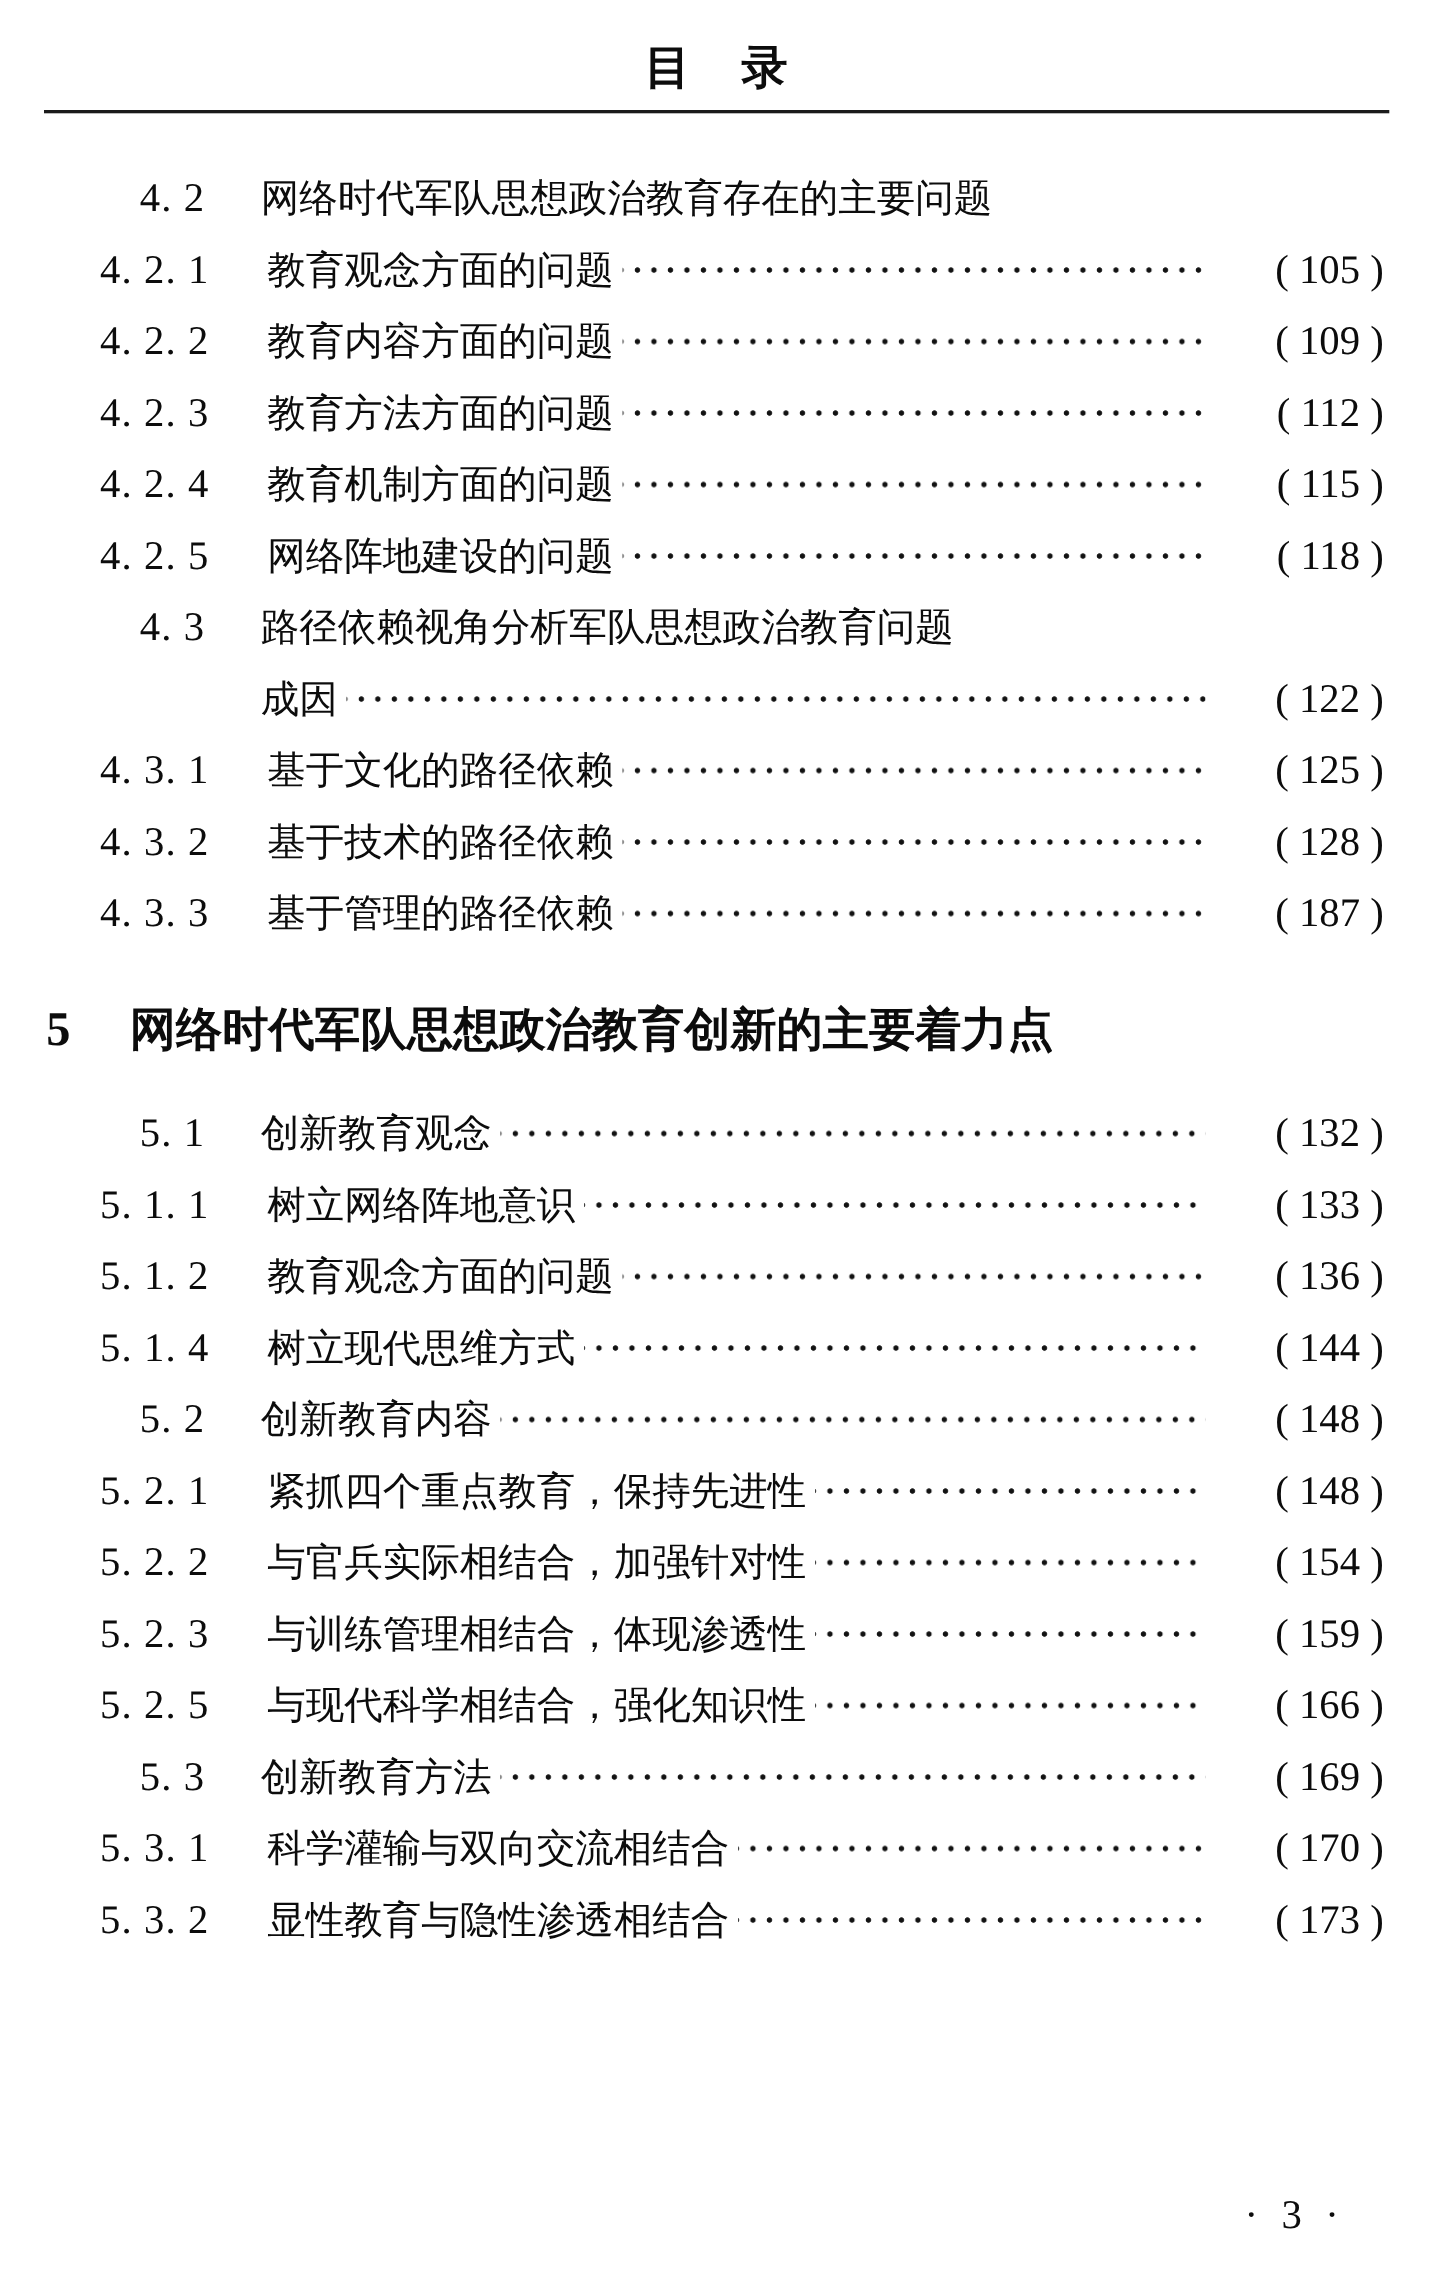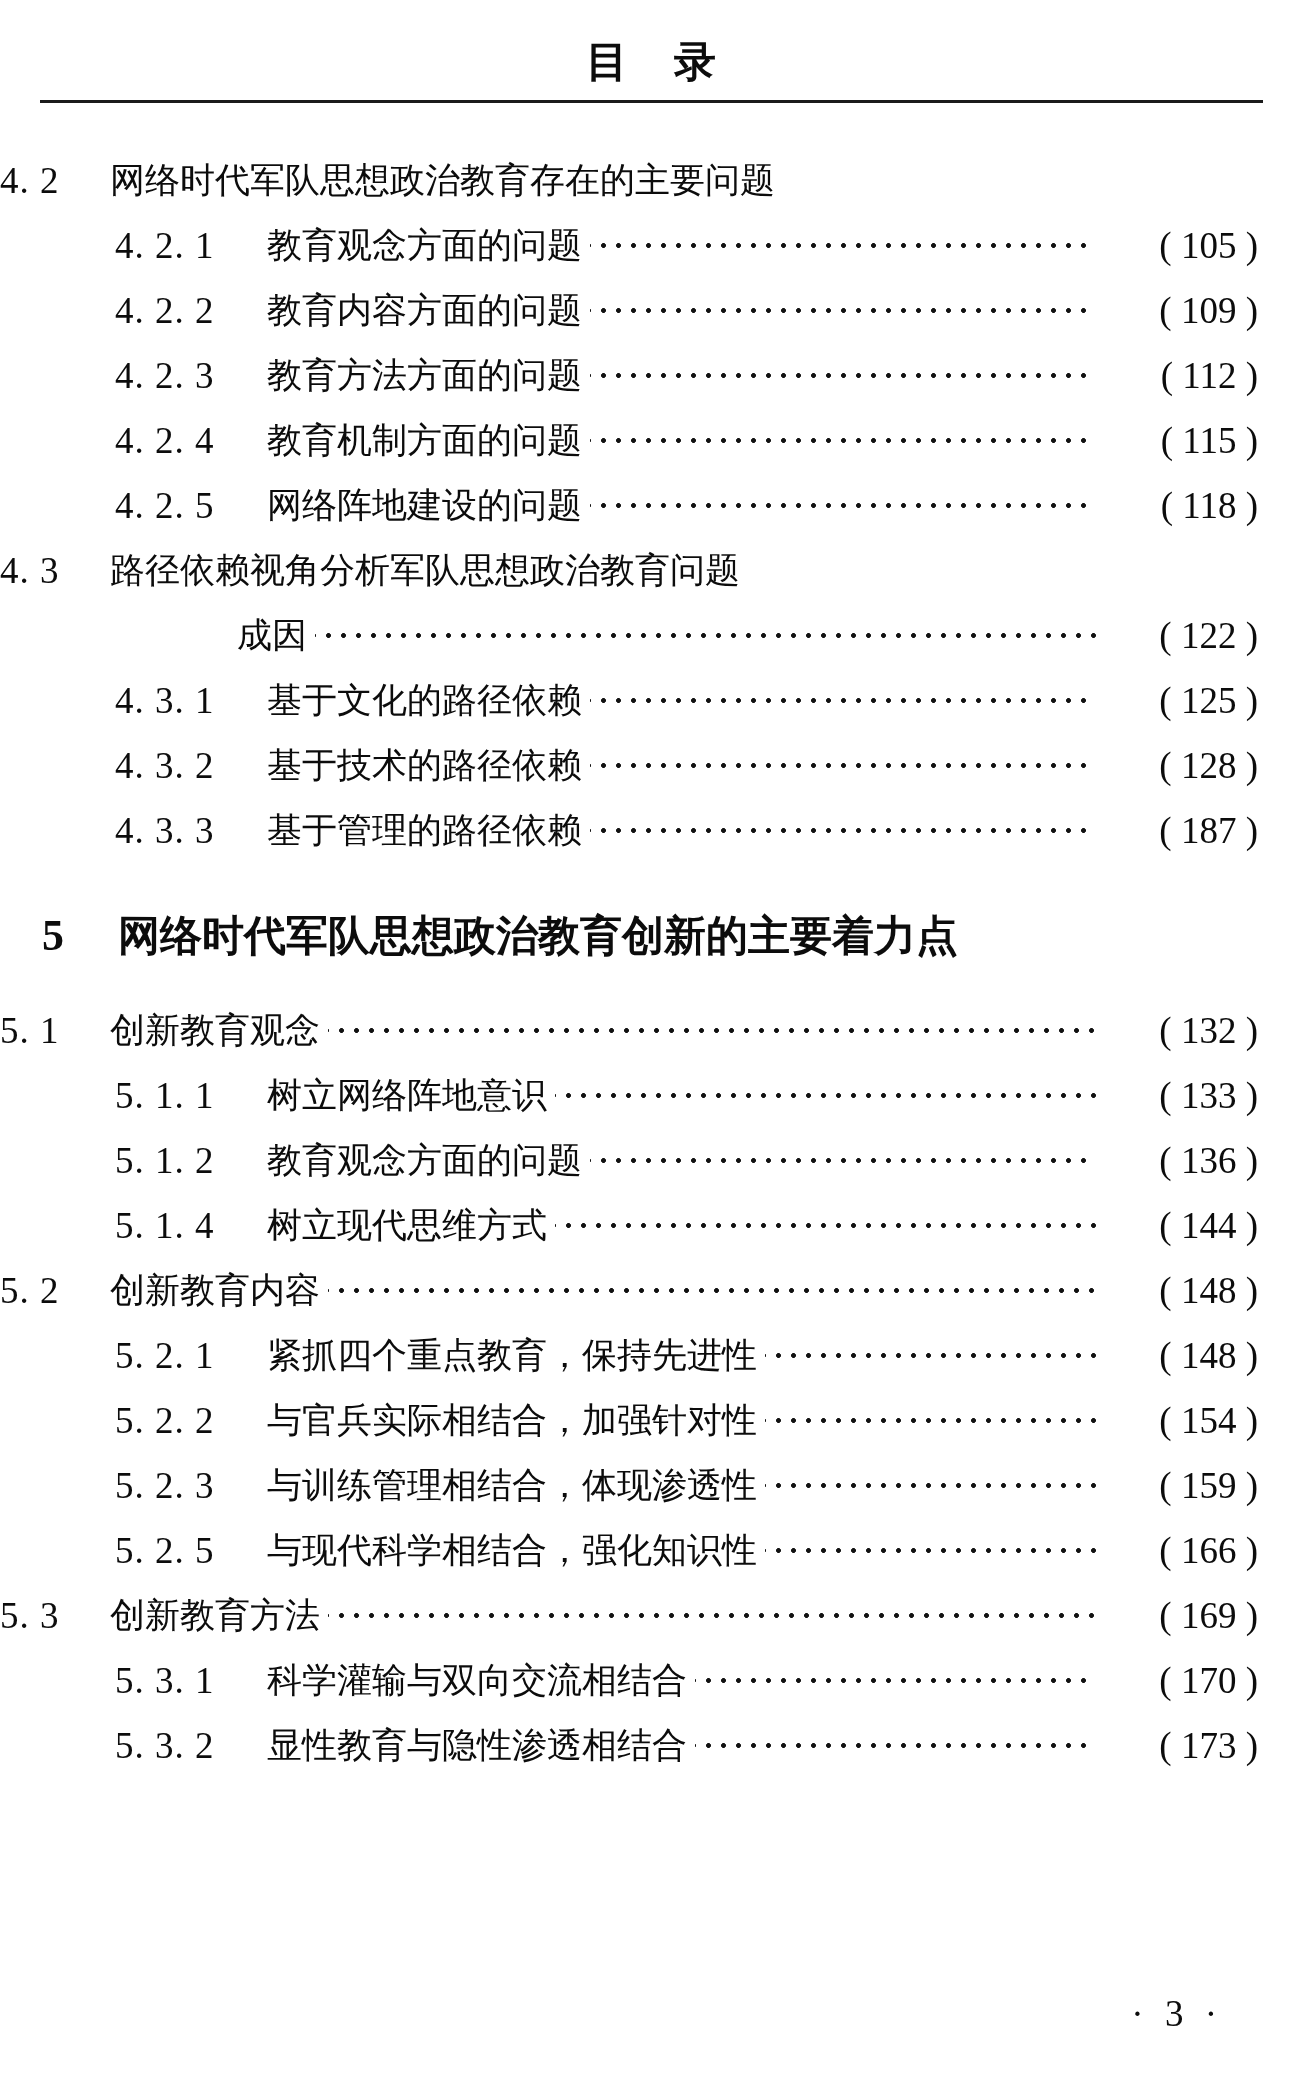--- a/index.html
+++ b/index.html
@@ -34,23 +34,23 @@
     align-items:center;
     height:65px;
     font-size:35px;
     white-space:nowrap;
   }
   .row .num {
     flex:none;
     font-size:37px;
     letter-spacing:1px;
   }
-  .l1 { }
+  .l1 { padding-left:127px; }
   .l1 .num { width:110px; }
-  .l2 { padding-left:115px; }
+  .l2 { padding-left:91px; }
   .l2 .num { width:152px; }
   .wrap2 { padding-left:237px; }
   .chapter {
     padding-left:42px;
     margin-top:40px;
     margin-bottom:30px;
     font-family:"Liberation Sans","DejaVu Sans",sans-serif;
     font-weight:bold;
     font-size:42px;
   }

